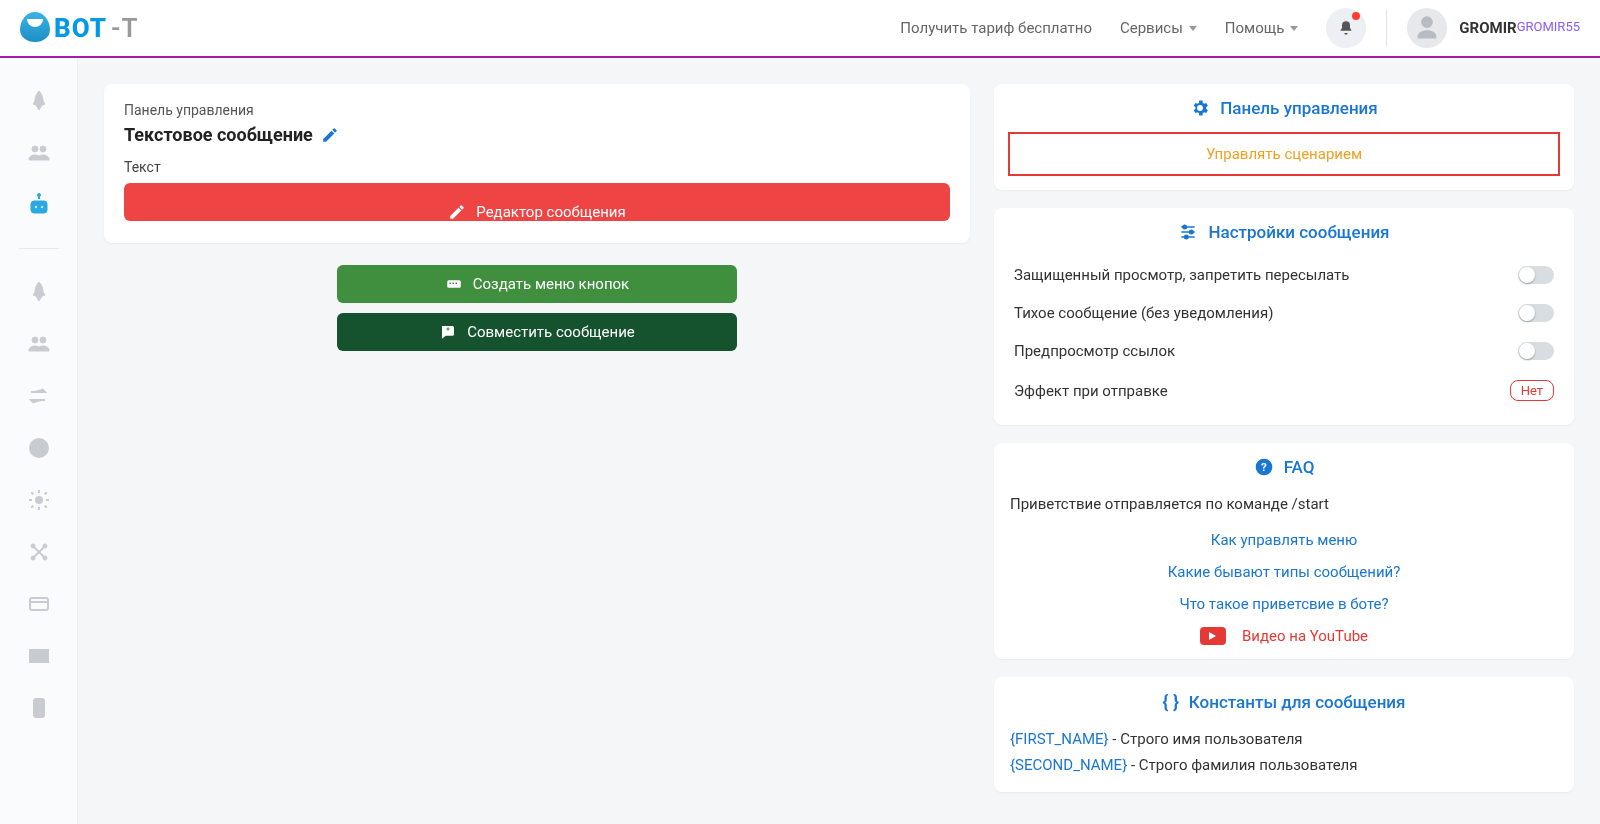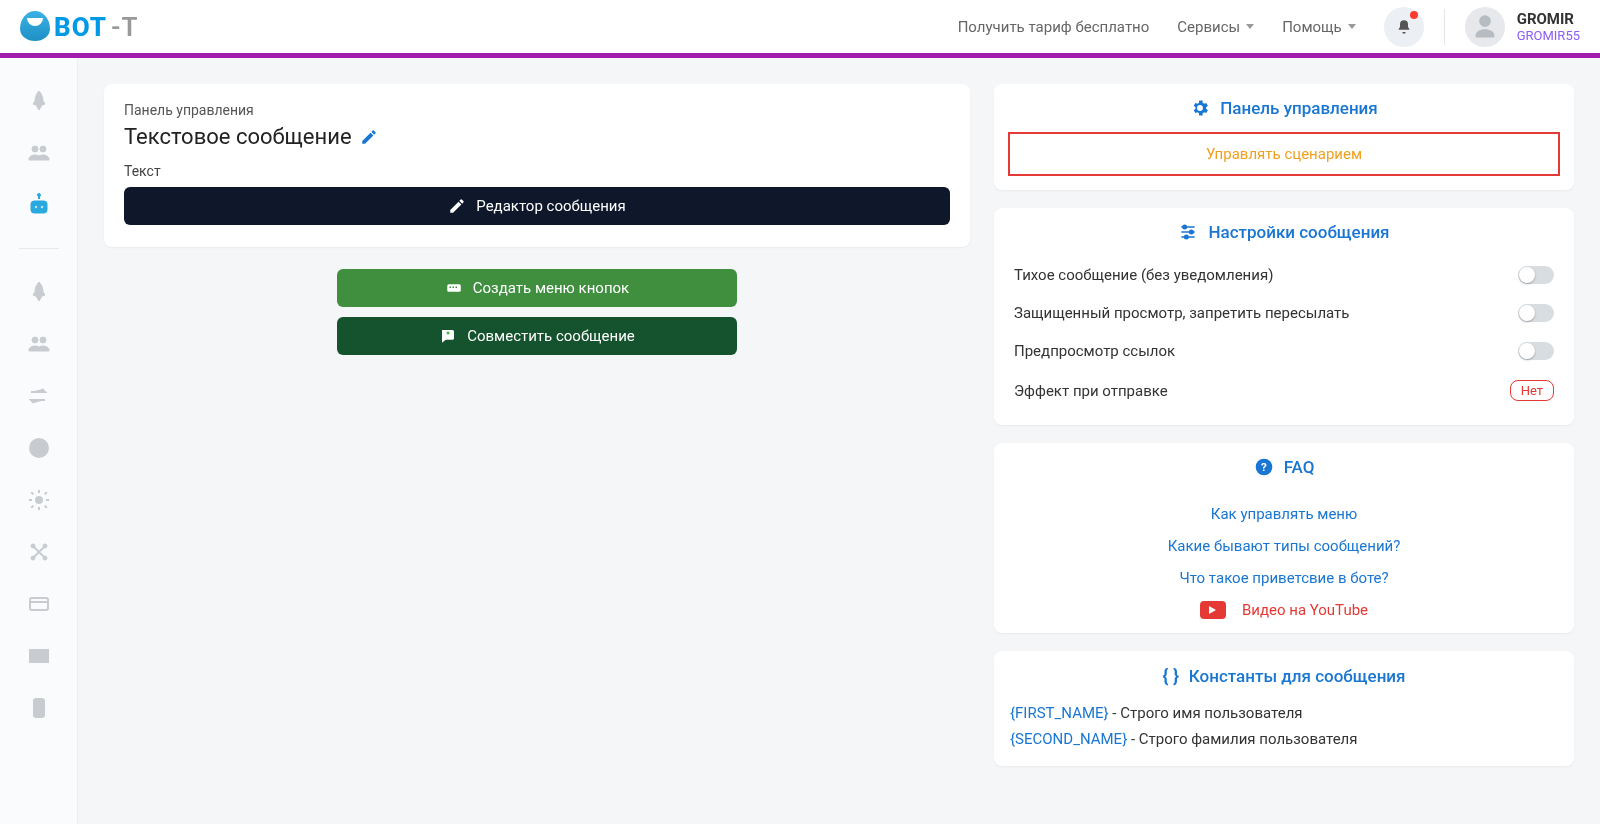--- a/index.html
+++ b/index.html
@@ -1,56 +1,56 @@
 <!DOCTYPE html>
 <html><head>
 <meta charset="utf-8">
 <style>
 * { margin: 0; padding: 0; box-sizing: border-box; font-family: -apple-system, BlinkMacSystemFont, "Segoe UI", Roboto, Arial, sans-serif; }
 body { background: #f5f6f8; width: 1600px; height: 824px; overflow: hidden; display: flex; flex-direction: column; }
 
 
-.header { height: 58px; background: #fff; display: flex; align-items: center; padding: 0 20px; border-bottom: 5px solid #a21caf; }
+.header { height: 58px; background: #fff; display: flex; align-items: center; padding: 0 20px; border-bottom: 2px solid #a21caf; }
 .logo { font-size: 26px; font-weight: 800; letter-spacing: 1px; display:flex; align-items:center; gap:4px; }
 .logo-icon { width:30px; height:30px; background: linear-gradient(180deg,#3bb2e6 0%, #1d8fc4 100%); border-radius: 50% 50% 50% 50% / 60% 60% 40% 40%; position:relative; margin-bottom:2px; }
 .logo-icon::after { content:''; position:absolute; left:7px; top:7px; width:16px; height:8px; background:#fff; border-radius:8px 8px 0 0; transform: rotate(180deg); }
 .logo-text1 { color:#0099e5; }
 .logo-text2 { color:#999; font-weight:600; }
 .header-spacer { flex: 1; }
 .header-link { color:#666; font-size:15px; margin-right: 28px; cursor:pointer; display:flex; align-items:center; gap:4px; }
 .chev-down { width:0; height:0; border-left:4px solid transparent; border-right:4px solid transparent; border-top:5px solid #999; margin-left:2px; }
 .notif-wrap { width:40px; height:40px; border-radius:50%; background:#eceff3; display:flex; align-items:center; justify-content:center; margin-right: 20px; position:relative; cursor:pointer; }
 .notif-dot { position:absolute; top:4px; right:6px; width:8px; height:8px; background:#ff3b30; border-radius:50%; }
 .bell-icon { width:16px; height:16px; }
 .vdiv { width:1px; height:36px; background:#e5e5e5; margin-right:20px; }
 .user-wrap { display:flex; align-items:center; gap:12px; cursor:pointer; }
 .avatar { width:40px; height:40px; border-radius:50%; background:#e6e8eb; display:flex; align-items:center; justify-content:center; }
-.user-text { display:flex; flex-direction:column; line-height:1.2; }
+.user-text { display:flex; flex-direction:row; line-height:1.2; }
 .user-name { font-weight:700; color:#333; font-size:15px; }
 .user-sub { color:#8b5cf6; font-size:13px; }
 
 
 .body { flex:1; display:flex; overflow:hidden; }
 .sidebar { width:78px; background:#fafbfc; border-right:1px solid #eee; display:flex; flex-direction:column; align-items:center; padding-top:30px; gap:26px; }
 .sidebar-sep { width:40px; height:1px; background:#e8e8e8; margin:4px 0; }
 .side-icon { width:26px; height:26px; cursor:pointer; display:flex; align-items:center; justify-content:center; }
 .side-icon svg { width:24px; height:24px; fill:#c8ccd0; stroke:#c8ccd0; }
 .side-icon.active svg { fill:#2aa9e0; stroke:#2aa9e0; }
 
 .main { flex:1; display:flex; gap:24px; padding:26px; overflow-y:auto; }
 
 .left-col { flex:1; display:flex; flex-direction:column; align-items:stretch; }
 .panel { background:#fff; border-radius:8px; padding:18px 20px 22px; box-shadow: 0 1px 2px rgba(0,0,0,0.05); margin-bottom:22px; }
 .breadcrumb { color:#555; font-size:14px; margin-bottom:6px; }
 .title-row { display:flex; align-items:center; gap:8px; margin-bottom:14px; }
-.title-row h2 { font-size:22px; font-weight:400; color:#222; }
+.title-row h2 { font-size:18px; font-weight:700; color:#222; }
 .pencil { width:18px; height:18px; fill:#1976d2; cursor:pointer; }
 .small-label { color:#444; font-size:14px; margin-bottom:8px; }
 .btn { width:100%; height:38px; border:none; border-radius:6px; display:flex; align-items:center; justify-content:center; gap:10px; font-size:15px; color:#fff; cursor:pointer; }
-.btn-blue { background:#0f172a; }
+.btn-blue { background:#ef4444;align-items:flex-end; }
 .btn-green-dark { background:#3f8f3f; }
 .btn-green-light { background:#14532d; }
 .btn svg { width:18px; height:18px; fill:#fff; }
 .mid-btns { width:400px; align-self:center; display:flex; flex-direction:column; gap:10px; }
 
 .right-col { width:580px; display:flex; flex-direction:column; gap:18px; }
 .right-panel { background:#fff; border-radius:8px; padding:0 0 14px 0; box-shadow: 0 1px 2px rgba(0,0,0,0.05); }
 .panel-head { display:flex; align-items:center; justify-content:center; gap:10px; padding:14px 16px; color:#1976d2; font-size:17px; font-weight:500; }
 .panel-head svg { width:20px; height:20px; }
 .red-box { margin:0 14px 0 14px; border:2px solid #e53935; height:44px; display:flex; align-items:center; justify-content:center; color:#f0a020; font-size:15px; cursor:pointer; }
@@ -249,45 +249,46 @@
         <div class="panel-head">
           <svg viewBox="0 0 24 24" fill="none" stroke="#1976d2" stroke-width="2">
               <path d="M4 6h16M4 12h16M4 18h16"></path>
               <circle cx="8" cy="6" r="2" fill="#1976d2"></circle>
               <circle cx="16" cy="12" r="2" fill="#1976d2"></circle>
               <circle cx="10" cy="18" r="2" fill="#1976d2"></circle>
             </svg>
           <span>Настройки сообщения</span>
         </div>
         <div class="settings-row">
+          <span>Защищенный просмотр, запретить пересылать</span>
+          <div class="toggle"></div>
+        </div>
+        <div class="settings-row">
           <span>Тихое сообщение (без уведомления)</span>
-          <div class="toggle"></div>
-        </div>
-        <div class="settings-row">
-          <span>Защищенный просмотр, запретить пересылать</span>
           <div class="toggle"></div>
         </div>
         <div class="settings-row">
           <span>Предпросмотр ссылок</span>
           <div class="toggle"></div>
         </div>
         <div class="settings-row">
           <span>Эффект при отправке</span>
           <span class="chip-no">Нет</span>
         </div>
       </div>
 
       <div class="right-panel">
         <div class="panel-head">
           <svg viewBox="0 0 24 24">
               <circle cx="12" cy="12" r="10" fill="#1976d2"></circle>
               <text x="12" y="17" text-anchor="middle" font-size="14" fill="#fff" font-weight="700">?</text>
             </svg>
           <span>FAQ</span>
         </div>
+        <div class="faq-text">Приветствие отправляется по команде /start</div>
         <a class="faq-link">Как управлять меню</a>
         <a class="faq-link">Какие бывают типы сообщений?</a>
         <a class="faq-link">Что такое приветсвие в боте?</a>
         <div class="yt-row">
           <span class="yt-icon"></span>
           <span>Видео на YouTube</span>
         </div>
       </div>
 
       <div class="right-panel">

